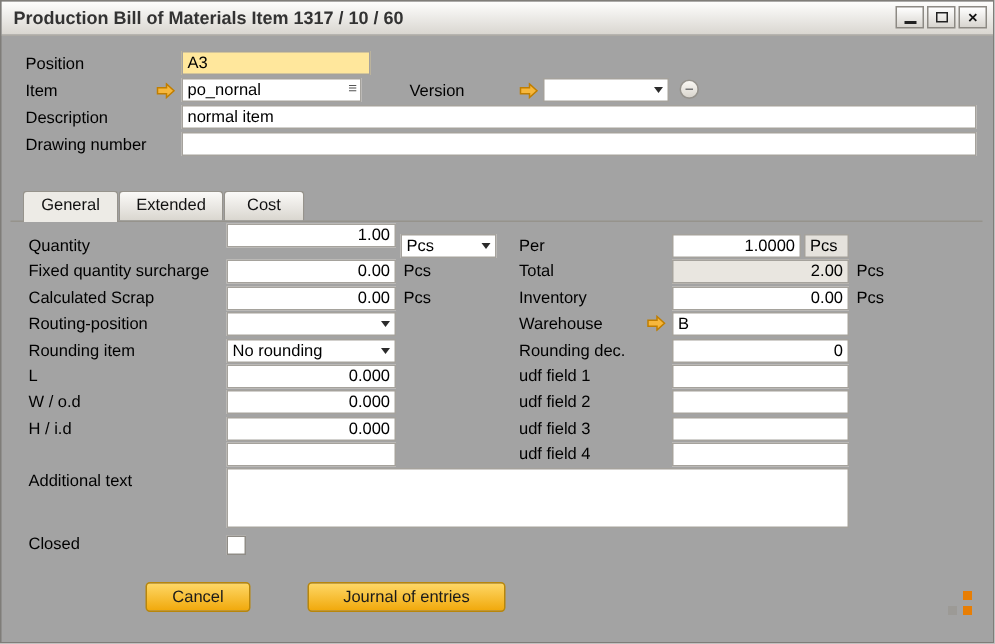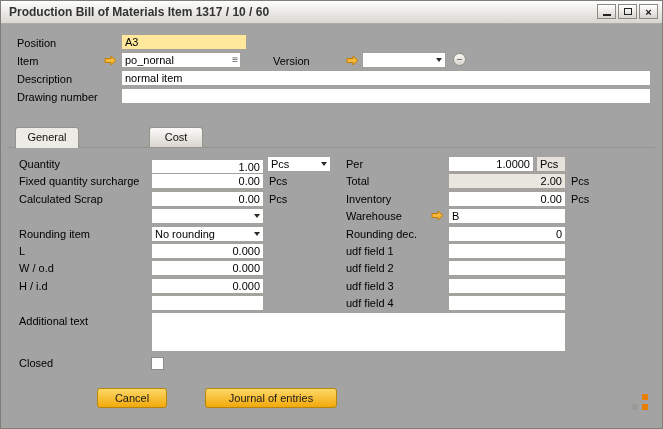--- a/index.html
+++ b/index.html
@@ -93,38 +93,40 @@
       <span></span>
     </div>
 
   <div class="lbl" style="left:16px;top:71px">Description</div>
   <div class="fld" style="left:120px;top:69px;width:530px">normal item</div>
 
   <div class="lbl" style="left:16px;top:89px">Drawing number</div>
   <div class="fld" style="left:120px;top:87px;width:530px"></div>
 
   <div class="tab active" style="left:14px;width:64px">General</div>
+  <div class="tab" style="left:78px;width:70px">Extended</div>
   <div class="tab" style="left:148px;width:54px">Cost</div>
   <div class="tabline"></div>
 
   <div class="lbl" style="left:18px;top:156px">Quantity</div>
-  <div class="fld num" style="left:150px;top:158px;width:113px">1.00</div>
+  <div class="fld num" style="left:150px;top:148px;width:113px">1.00</div>
   <div class="fld combo" style="left:266px;top:155px;width:64px">
     <span class="cbtext">Pcs</span>
     <span class="carat"></span>
   </div>
 
   <div class="lbl" style="left:18px;top:173px">Fixed quantity surcharge</div>
   <div class="fld num" style="left:150px;top:172px;width:113px">0.00</div>
   <div class="lbl" style="left:268px;top:173px">Pcs</div>
 
   <div class="lbl" style="left:18px;top:191px">Calculated Scrap</div>
   <div class="fld num" style="left:150px;top:190px;width:113px">0.00</div>
   <div class="lbl" style="left:268px;top:191px">Pcs</div>
 
+  <div class="lbl" style="left:18px;top:208px">Routing-position</div>
   <div class="fld combo" style="left:150px;top:207px;width:113px">
     <span class="cbtext"></span>
     <span class="carat"></span>
   </div>
 
   <div class="lbl" style="left:18px;top:226px">Rounding item</div>
   <div class="fld combo" style="left:150px;top:225px;width:113px">
     <span class="cbtext">No rounding</span>
     <span class="carat"></span>
   </div>

